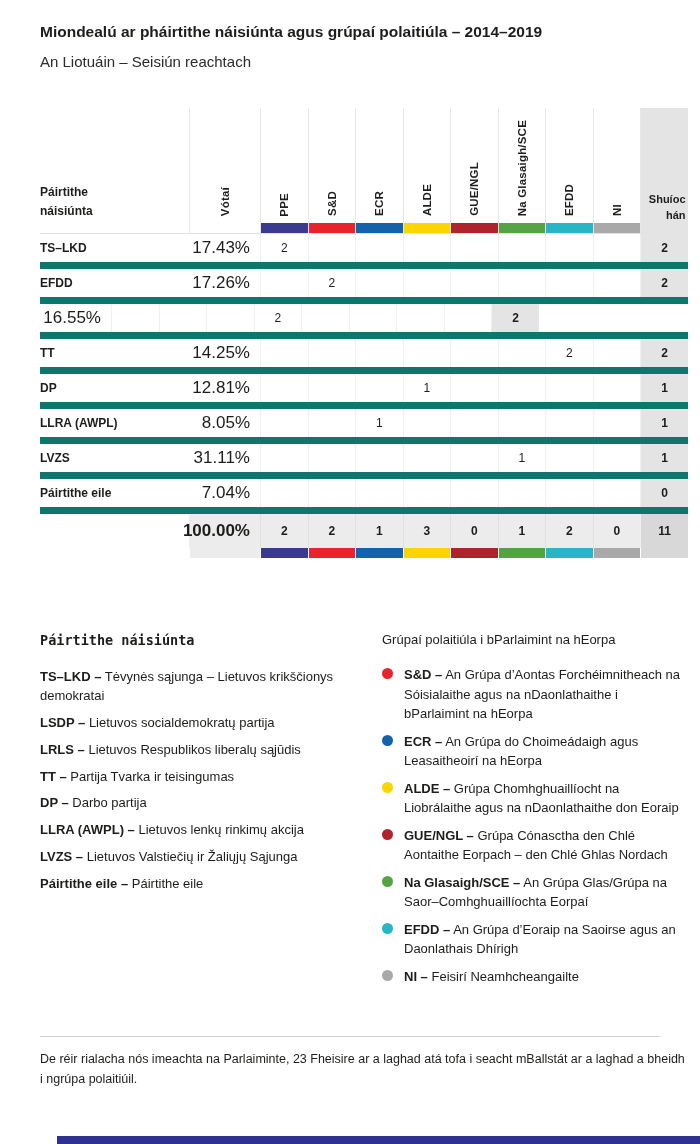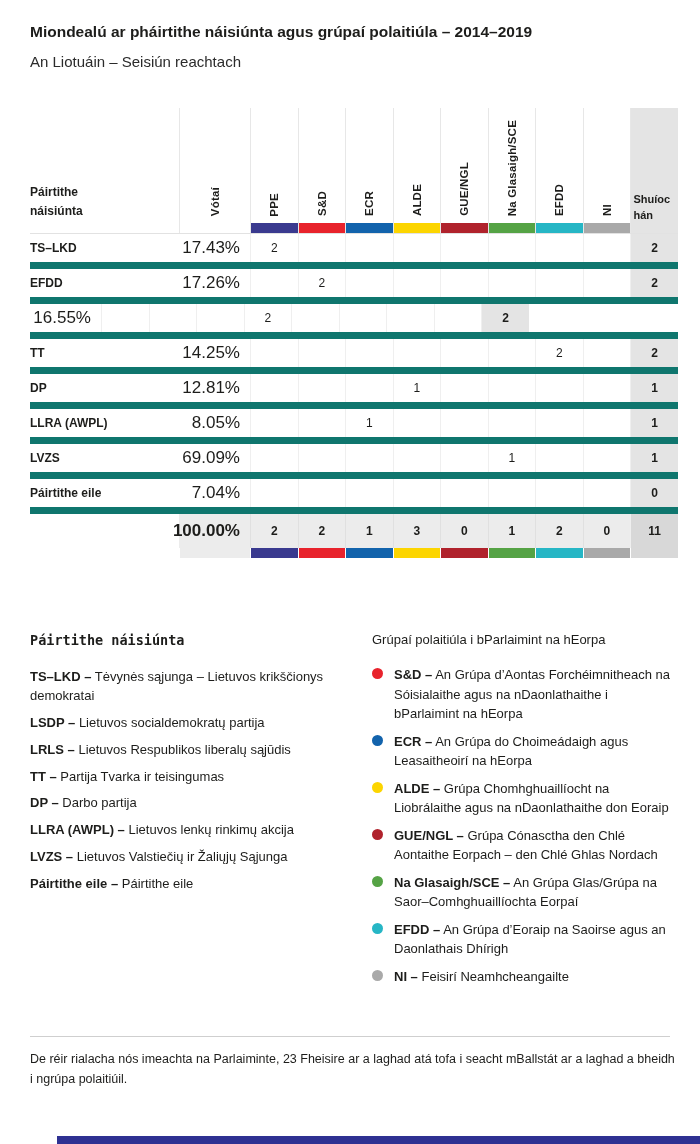--- a/index.html
+++ b/index.html
@@ -1,39 +1,39 @@
 <!DOCTYPE html>
 <html><head>
 <meta charset="utf-8">
 <style>
   *{margin:0;padding:0;box-sizing:border-box}
   html,body{overflow:hidden}
   body{width:700px;height:1144px;position:relative;background:#fff;color:#1d1d1b;
        font-family:"Liberation Sans","DejaVu Sans",sans-serif}
-  .content{padding:22px 30px 0}
+  .content{padding:22px 40px 0}
   .title{font-size:15.5px;font-weight:700;line-height:1.3}
   .subtitle{font-size:15px;font-weight:400;color:#2b2b2b;margin-top:11px}
 
   .table{margin-top:38px;width:648px}
   .tr{display:flex}
   .c-party{width:149px;flex:none}
   .c-votes{width:71px;flex:none}
   .c-group{width:47.5px;flex:none}
   .c-seats{width:48px;flex:none}
 
   .header-row{height:126px;border-bottom:1px solid #e2e2e2}
   .h-party{display:flex;align-items:flex-end;padding-bottom:13px}
   .h-party-label{font-weight:700;font-size:12px;line-height:1.55;width:70px}
   .h-vcell{position:relative;display:flex;align-items:flex-end;justify-content:center;border-left:1px solid #e7e7e7}
   .vlabel{writing-mode:vertical-rl;transform:rotate(180deg);font-weight:700;font-size:11.5px;
           white-space:nowrap;margin-bottom:17px;letter-spacing:.2px}
   .group-headers{display:flex;width:380px;flex:none}
   .color-bar{position:absolute;left:0;right:0;bottom:0;height:10px}
   .h-seats{background:#e4e4e4;display:flex;align-items:flex-end;justify-content:center;border-left:1px solid #e7e7e7}
-  .h-seats-label{font-weight:700;font-size:11px;line-height:1.45;text-align:left;width:42px;
+  .h-seats-label{font-weight:700;font-size:11px;line-height:1.45;text-align:right;width:42px;
                  overflow-wrap:anywhere;padding-bottom:9px}
 
   .data-row{height:35px;border-bottom:7px solid #0f766e}
   .cell{display:flex;align-items:center}
   .party-name{font-weight:700;font-size:12px}
   .votes{justify-content:flex-end;padding-right:10px;font-size:17px}
   .num{justify-content:center;font-size:12px;border-left:1px solid #efefef}
   .seats{justify-content:center;font-size:12px;font-weight:700;background:#e4e4e4;border-left:1px solid #efefef}
 
   .total-row{height:34px}
@@ -186,21 +186,21 @@
           <div class="cell c-group num">1</div>
           <div class="cell c-group num"></div>
           <div class="cell c-group num"></div>
           <div class="cell c-group num"></div>
           <div class="cell c-group num"></div>
           <div class="cell c-group num"></div>
           <div class="cell c-seats seats">1</div>
         </div>
         <div class="tr data-row">
           <div class="cell c-party party-name">LVZS</div>
-          <div class="cell c-votes votes">69.09%</div>
+          <div class="cell c-votes votes">31.11%</div>
           <div class="cell c-group num"></div>
           <div class="cell c-group num"></div>
           <div class="cell c-group num"></div>
           <div class="cell c-group num"></div>
           <div class="cell c-group num"></div>
           <div class="cell c-group num">1</div>
           <div class="cell c-group num"></div>
           <div class="cell c-group num"></div>
           <div class="cell c-seats seats">1</div>
         </div>

